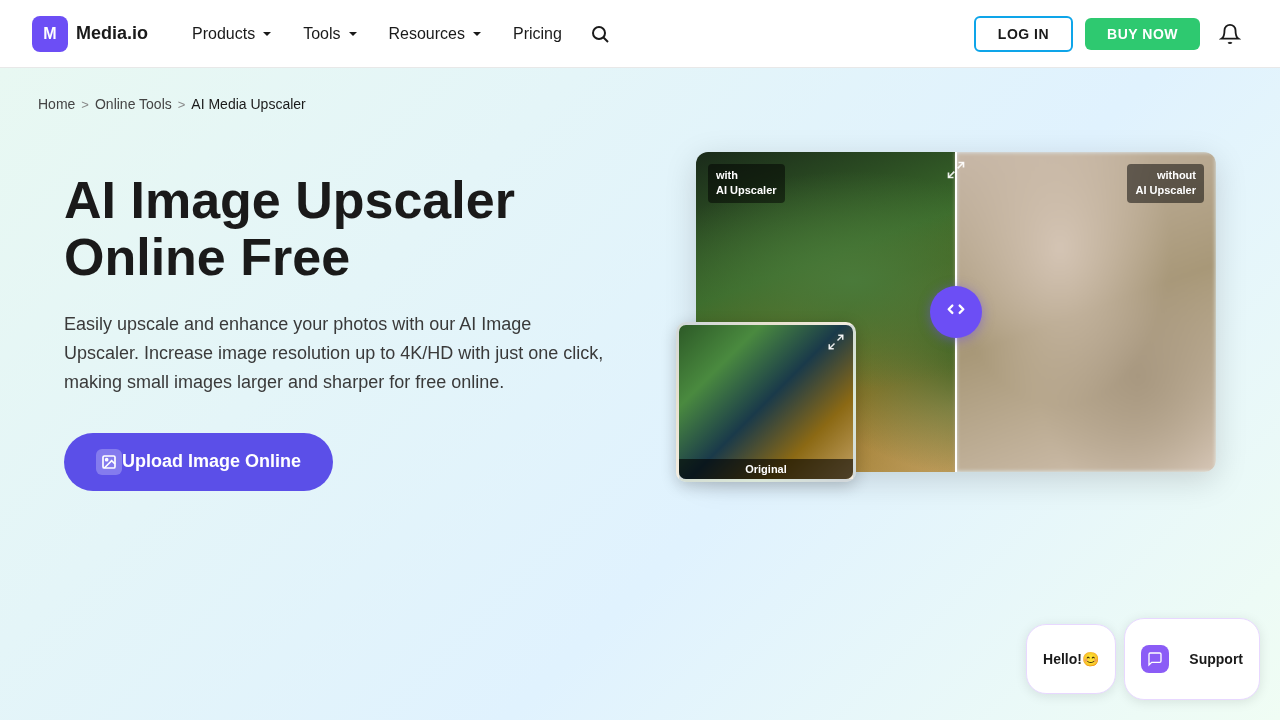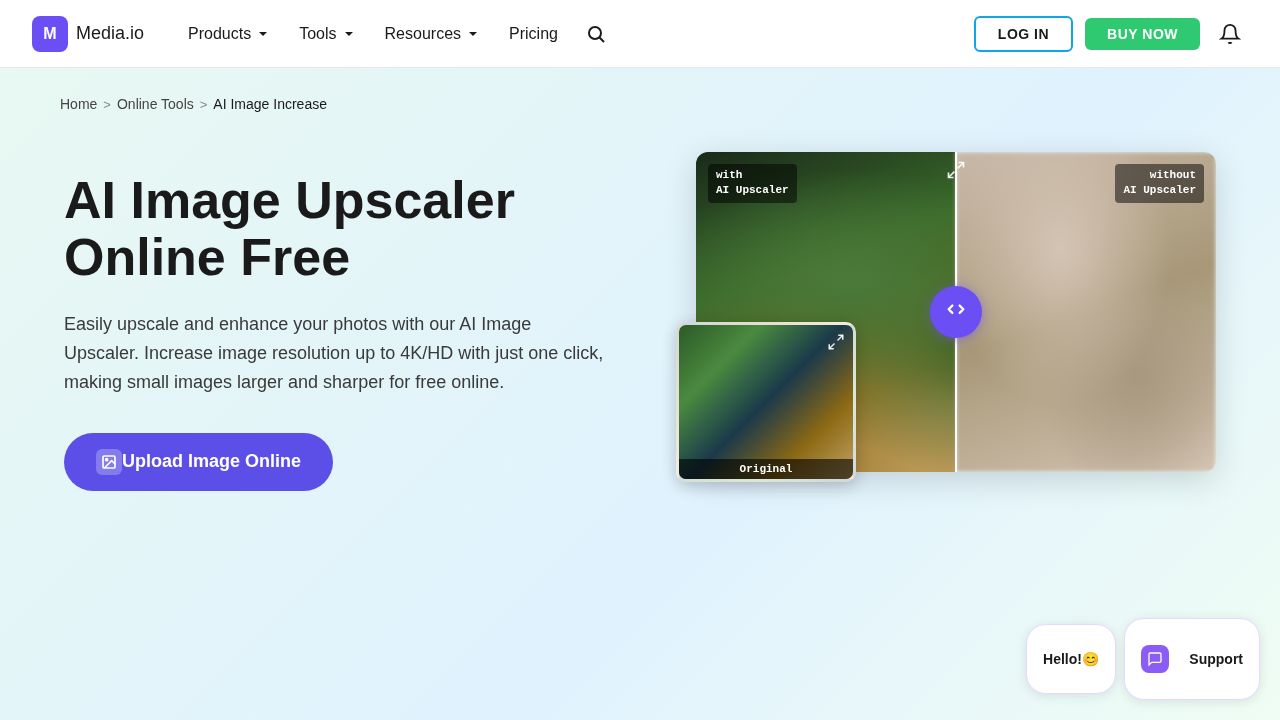--- a/index.html
+++ b/index.html
@@ -9,21 +9,21 @@
     nav {
       display: flex; align-items: center; height: 68px;
       padding: 0 32px; border-bottom: 1px solid #e8e8e8;
       background: #fff; position: relative; z-index: 10;
     }
     .nav-logo { display: flex; align-items: center; gap: 8px; text-decoration: none; margin-right: 32px; }
     .nav-logo-icon {
       width: 36px; height: 36px; background: #6c4ef5; border-radius: 8px;
       display: flex; align-items: center; justify-content: center; color: #fff; font-weight: 800; font-size: 16px;
     }
-    .nav-logo-text { font-size: 18px; font-weight: 400; color: #1a1a1a; }
+    .nav-logo-text { font-size: 18px; font-weight: 700; color: #1a1a1a; }
     .nav-links { display: flex; align-items: center; gap: 4px; flex: 1; }
     .nav-link {
       display: flex; align-items: center; gap: 4px; padding: 8px 12px;
       font-size: 16px; color: #1a1a1a; cursor: pointer; border-radius: 6px;
       text-decoration: none; font-weight: 500; white-space: nowrap;
     }
     .nav-link svg { width: 16px; height: 16px; }
     .nav-search {
       width: 36px; height: 36px; display: flex; align-items: center; justify-content: center;
       cursor: pointer; border-radius: 50%; margin-left: 4px;
@@ -45,21 +45,21 @@
 
     
     .main-bg {
       background: linear-gradient(135deg, #e8f8f2 0%, #e0f2fe 60%, #f0fdf4 100%);
       min-height: calc(720px - 68px);
       position: relative;
     }
 
     
     .breadcrumb {
-      padding: 28px 64px 0 60px; display: flex; align-items: center; gap: 4px;
+      padding: 28px 64px 0 38px; display: flex; align-items: center; gap: 4px;
     }
     .breadcrumb a, .breadcrumb span {
       font-size: 14px; color: #444; text-decoration: none;
     }
     .breadcrumb .sep { color: #888; font-size: 13px; margin: 0 2px; }
     .breadcrumb .current { color: #1a1a1a; font-weight: 500; }
 
     
     .hero {
       display: flex; align-items: flex-start;
@@ -74,21 +74,21 @@
       background: #5b4fe8; color: #fff; padding: 16px 32px;
       border-radius: 50px; font-size: 18px; font-weight: 600;
       cursor: pointer; border: none; text-decoration: none;
     }
     .upload-icon-wrap {
       width: 26px; height: 26px; background: rgba(255,255,255,0.25);
       border-radius: 6px; display: flex; align-items: center; justify-content: center;
     }
 
     
-    .hero-right { flex: 0 0 520px; position: relative; font-family: Liberation Mono, monospace; }
+    .hero-right { flex: 0 0 520px; position: relative; }
     .comparison-container {
       width: 520px; height: 320px; position: relative; border-radius: 12px; overflow: hidden;
       box-shadow: 0 8px 32px rgba(0,0,0,0.15);
     }
     
     .comp-left {
       position: absolute; left: 0; top: 0; width: 50%; height: 100%;
       background: linear-gradient(135deg, #2d5a27 0%, #4a8a3f 20%, #1a3a4a 40%, #6b4c1e 60%, #c4a265 80%, #8b6914 100%);
       overflow: hidden;
     }
@@ -240,21 +240,21 @@
   </div>
 </nav>
 
 <div class="main-bg">
 
   <div class="breadcrumb">
     <a href="#">Home</a>
     <span class="sep">&gt;</span>
     <a href="#">Online Tools</a>
     <span class="sep">&gt;</span>
-    <span class="current">AI Image Increase</span>
+    <span class="current">AI Media Upscaler</span>
   </div>
 
   <div class="hero">
     <div class="hero-left">
       <h1 class="hero-title">AI Image Upscaler Online Free</h1>
       <p class="hero-desc">Easily upscale and enhance your photos with our AI Image Upscaler. Increase image resolution up to 4K/HD with just one click, making small images larger and sharper for free online.</p>
       <button class="btn-upload">
         <div class="upload-icon-wrap">
           <svg width="16" height="16" viewBox="0 0 24 24" fill="none" stroke="#fff" stroke-width="2.5">
             <rect x="3" y="3" width="18" height="18" rx="2" ry="2"></rect>

